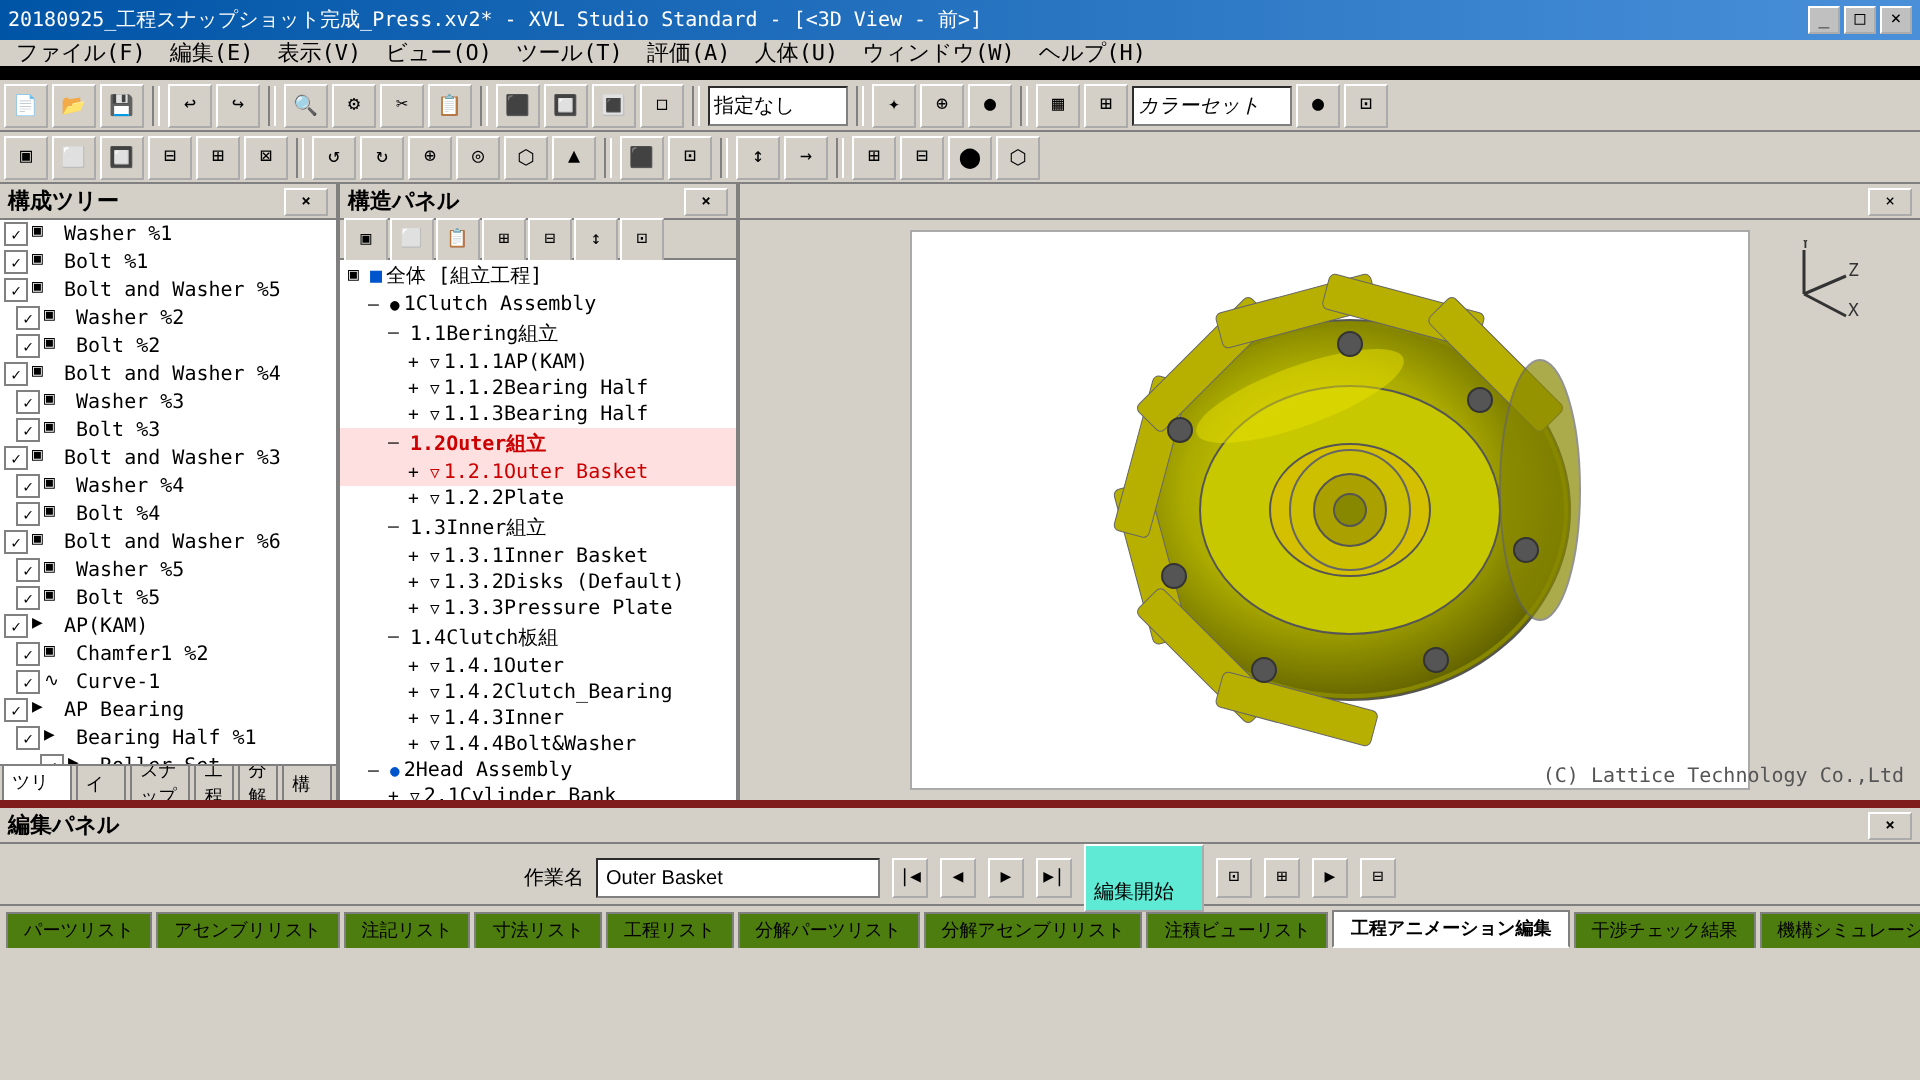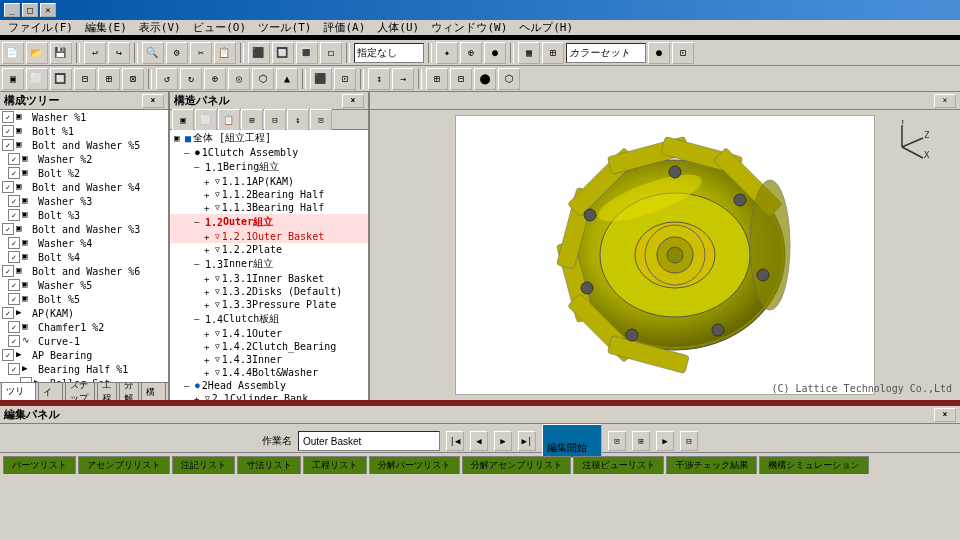--- a/index.html
+++ b/index.html
@@ -4,21 +4,21 @@
   <style>
     * { margin: 0; padding: 0; box-sizing: border-box; }
     body { width: 960px; height: 540px; overflow: hidden; font-family: 'MS Gothic', 'Meiryo', monospace; font-size: 11px; background: #d4d0c8; color: #000; }
 
     
     #title-bar { height: 20px; background: linear-gradient(to right, #0054a6, #4a90d9); color: white; display: flex; align-items: center; justify-content: space-between; padding: 0 4px; font-size: 11px; }
     #title-bar .win-controls { display: flex; gap: 2px; }
     #title-bar .win-btn { width: 16px; height: 14px; background: #c0c0c0; border: 1px outset #fff; font-size: 9px; display: flex; align-items: center; justify-content: center; cursor: pointer; color: #000; }
 
     
-    #menu-bar { height: 20px; background: #d4d0c8; display: flex; align-items: center; padding: 0 2px; border-bottom: 5px solid #000000; font-size: 11px; }
+    #menu-bar { height: 20px; background: #d4d0c8; display: flex; align-items: center; padding: 0 2px; border-bottom: 7px solid #000000; font-size: 11px; }
     #menu-bar span { padding: 2px 6px; cursor: pointer; }
 
     
     .toolbar-row { height: 26px; background: #d4d0c8; border-bottom: 1px solid #808080; display: flex; align-items: center; padding: 1px 2px; gap: 2px; }
     .tb-btn { height: 22px; min-width: 22px; background: #d4d0c8; border: 1px outset #fff; display: flex; align-items: center; justify-content: center; cursor: pointer; font-size: 10px; padding: 0 2px; }
     .tb-sep { width: 4px; height: 20px; border-left: 1px solid #808080; border-right: 1px solid #fff; margin: 0 2px; }
     .tb-combo { height: 20px; border: 1px inset #808080; background: white; font-size: 10px; padding: 0 2px; min-width: 60px; }
 
     
     #main-area { display: flex; height: calc(540px - 20px - 20px - 26px - 26px - 30px - 22px - 22px); }
@@ -52,32 +52,33 @@
     #viewport { width: 400px; height: 290px; background: white; border: 1px solid #ccc; position: relative; display: flex; align-items: center; justify-content: center; }
     .btab { padding: 2px 8px; background: #d4d0c8; border: 1px solid #808080; border-bottom: none; cursor: pointer; margin-right: 1px; }
     .btab.active { background: white; }
 
     
     #edit-panel { height: 52px; background: #d4d0c8; border-top: 2px solid #808080; }
     #edit-panel-header { height: 18px; display: flex; align-items: center; justify-content: space-between; padding: 0 4px; border-bottom: 1px solid #808080; font-size: 11px; font-weight: bold; }
     #edit-panel-content { height: 34px; display: flex; align-items: center; padding: 2px 4px; gap: 4px; }
     .ep-label { font-size: 10px; }
     .ep-input { height: 20px; border: 1px inset #808080; background: white; font-size: 10px; padding: 0 4px; min-width: 100px; }
-    .ep-btn { height: 20px; min-width: 22px; background: #0369a1; border: 1px outset #fff; font-size: 10px; cursor: pointer; padding: 16px 4px; }
+    .ep-btn { height: 20px; min-width: 22px; background: #5eead4; border: 1px outset #fff; font-size: 10px; cursor: pointer; padding: 16px 4px; }
     .ep-nav-btn { height: 20px; width: 18px; background: #d4d0c8; border: 1px outset #fff; font-size: 10px; cursor: pointer; display: flex; align-items: center; justify-content: center; }
 
     
     #bottom-tab-bar { height: 22px; background: #d4d0c8; display: flex; align-items: center; border-top: 1px solid #808080; font-size: 10px; overflow: hidden; }
     .bot-tab { padding: 2px 8px; background: #4d7c0f; border: 1px solid #808080; border-bottom: none; cursor: pointer; margin: 0 1px; white-space: nowrap; }
     .bot-tab.active { background: #ffffff; border-bottom: 1px solid white; }
   </style>
 </head>
 <body>
 
 <div id="title-bar">
+  <span style="font-size:10px;">20180925_工程スナップショット完成_Press.xv2* - XVL Studio Standard - [&lt;3D View - 前&gt;]</span>
   <div class="win-controls">
     <div class="win-btn">_</div>
     <div class="win-btn">□</div>
     <div class="win-btn">×</div>
   </div>
 </div>
 
 <div id="menu-bar">
   <span>ファイル(F)</span>
   <span>編集(E)</span>
@@ -488,21 +489,21 @@
           <circle cx="112" cy="168" r="6" fill="#555" stroke="#333" stroke-width="1"></circle>
           <circle cx="115" cy="95" r="6" fill="#555" stroke="#333" stroke-width="1"></circle>
         </svg>
       </div>
 
       <div style="position:absolute; bottom:6px; right:8px; font-size:10px; color:#555;">(C) Lattice Technology Co.,Ltd</div>
     </div>
   </div>
 </div>
 
-<div id="edit-panel" style="height:52px; background:#d4d0c8; border-top:6px solid #7f1d1d;">
+<div id="edit-panel" style="height:52px; background:#d4d0c8; border-top:4px solid #7f1d1d;">
   <div id="edit-panel-header" style="height:18px; display:flex; align-items:center; justify-content:space-between; padding:0 4px; border-bottom:1px solid #808080; font-size:11px; font-weight:bold;">
     <span>編集パネル</span>
     <div style="display:flex; gap:2px;">
       <div class="tb-btn" style="width:14px;height:14px;font-size:8px;">×</div>
     </div>
   </div>
   <div id="edit-panel-content" style="height:34px; display:flex; align-items:center; padding:2px 8px; gap:6px; justify-content:center;">
     <span class="ep-label">作業名</span>
     <input class="ep-input" value="Outer Basket" style="min-width: 120px;">
     <div class="ep-nav-btn" style="font-size:9px;">|◀</div>
@@ -519,15 +520,16 @@
 
 <div id="bottom-tab-bar" style="height:22px; background:#d4d0c8; display:flex; align-items:flex-end; border-top:1px solid #808080; font-size:9px; overflow:hidden; padding:0 2px;">
   <div class="bot-tab">パーツリスト</div>
   <div class="bot-tab">アセンブリリスト</div>
   <div class="bot-tab">注記リスト</div>
   <div class="bot-tab">寸法リスト</div>
   <div class="bot-tab">工程リスト</div>
   <div class="bot-tab">分解パーツリスト</div>
   <div class="bot-tab">分解アセンブリリスト</div>
   <div class="bot-tab">注積ビューリスト</div>
+  <div class="bot-tab active" style="background:white; font-weight:bold;">工程アニメーション編集</div>
   <div class="bot-tab">干渉チェック結果</div>
   <div class="bot-tab">機構シミュレーション</div>
 </div>
 
 </body></html>

